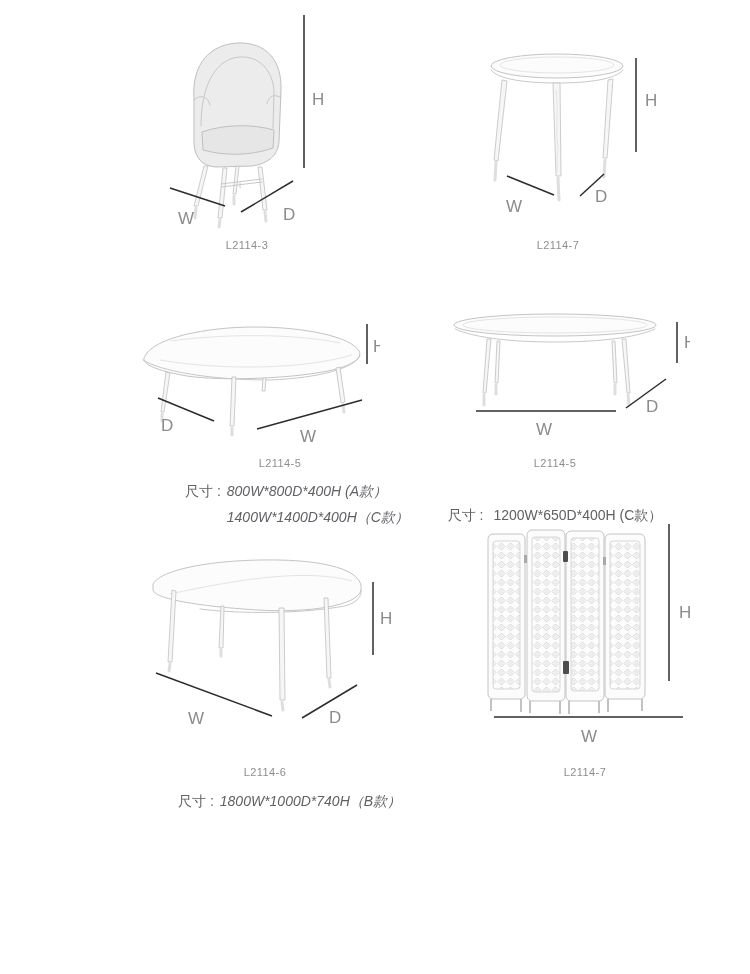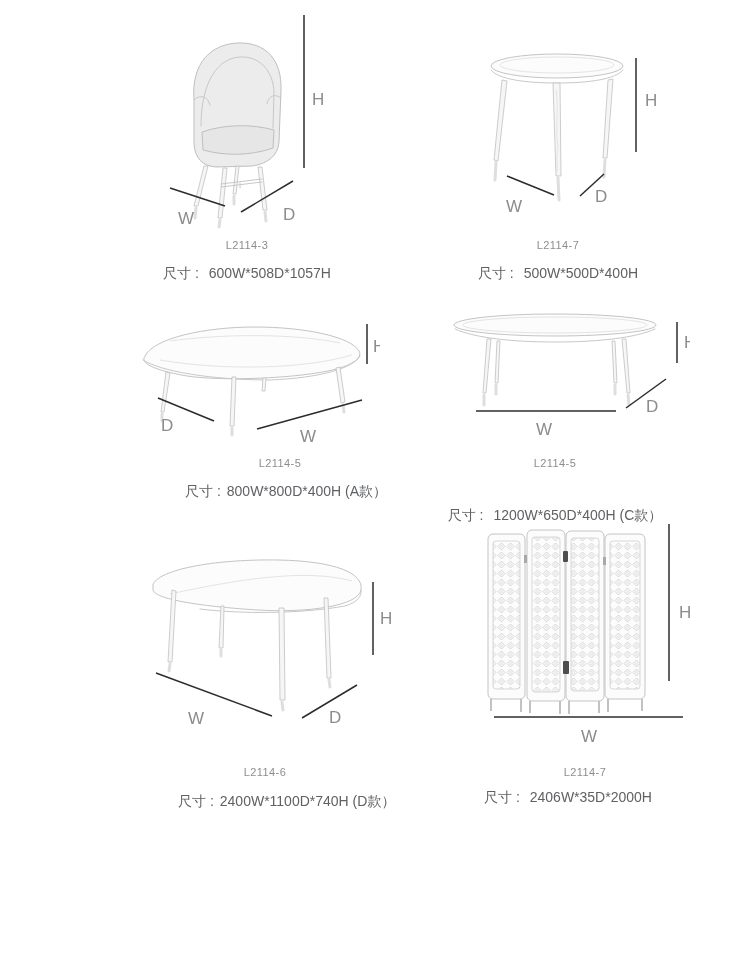--- a/index.html
+++ b/index.html
@@ -4,21 +4,21 @@
 <style>
   html,body{margin:0;padding:0;background:#ffffff;}
   .page{position:relative;width:750px;height:974px;background:#ffffff;
         font-family:"Liberation Sans",sans-serif;overflow:hidden;}
   .abs{position:absolute;}
   .code{font-size:11px;color:#8d8d8d;text-align:center;letter-spacing:.4px;}
   .size{font-size:14px;color:#5f6165;}
   .size.center{text-align:center;}
   .size-flex{display:flex;line-height:25.5px;}
   .size-prefix{margin-right:6px;white-space:nowrap;}
-  .size-lines > div{line-height:25.5px;white-space:nowrap;}
+  .size-lines > div{line-height:25.5px;white-space:nowrap;font-style:italic;}
   
   .sk{stroke:#c8c8c8;fill:none;stroke-width:1;stroke-linecap:round;}
   .skf{stroke:#bfbfbf;fill:#ececec;stroke-width:1;}
   .top{stroke:#c4c4c4;fill:#fcfcfc;stroke-width:1;}
   .skl{stroke:#c0c0c0;fill:#f6f6f6;stroke-width:.8;}
   .tip{stroke:#dedede;stroke-width:3;stroke-linecap:round;}
   .faint{stroke:#e4e4e4;fill:none;stroke-width:1;}
   .dim{stroke:#2c2c2c;stroke-width:1.5;}
   .lab{fill:#8c8c8c;font-size:17px;font-family:"Liberation Sans",sans-serif;}
 </style>
@@ -45,24 +45,20 @@
       <path class="sk" d="M81,176 L122,171 M81,179 L122,174 M100,175 L100,180"></path>
     </g>
     <line class="dim" x1="164" y1="7" x2="164" y2="160"></line>
     <text class="lab" x="172" y="97">H</text>
     <line class="dim" x1="30" y1="180" x2="85" y2="198"></line>
     <text class="lab" x="38" y="216">W</text>
     <line class="dim" x1="101" y1="204" x2="153" y2="173"></line>
     <text class="lab" x="143" y="212">D</text>
   </svg>
   <div class="abs code" style="left:147px;top:239px;width:200px">L2114-3</div>
-  <div class="abs size center" style="left:137px;top:265px;width:220px">
-    <span class="size-prefix">尺寸 :</span>
-    <span>600W*508D*1057H</span>
-  </div>
 
   <svg class="abs" style="left:460px;top:30px" width="230" height="190" viewBox="0 0 230 190">
     <g>
       <ellipse class="top" cx="97" cy="36" rx="66" ry="12"></ellipse>
       <ellipse class="faint" cx="97" cy="35" rx="57" ry="8"></ellipse>
       <path class="sk" d="M31,40 C38,49 64,53 97,53 C130,53 156,49 163,40"></path>
       <path class="skl" d="M42,50 L47,51 L38,131 L34,130 Z"></path>
       <line class="tip" x1="36" y1="132" x2="35" y2="150"></line>
       <path class="skl" d="M93,53 L100,53 L101,146 L96,146 Z"></path>
       <path class="faint" d="M96,60 C99,78 95,98 98,118 C96,128 98,136 97,142"></path>
@@ -71,24 +67,20 @@
       <line class="tip" x1="145" y1="130" x2="144" y2="147"></line>
     </g>
     <line class="dim" x1="176" y1="28" x2="176" y2="122"></line>
     <text class="lab" x="185" y="76">H</text>
     <line class="dim" x1="47" y1="146" x2="94" y2="165"></line>
     <text class="lab" x="46" y="182">W</text>
     <line class="dim" x1="120" y1="166" x2="144" y2="144"></line>
     <text class="lab" x="135" y="172">D</text>
   </svg>
   <div class="abs code" style="left:458px;top:239px;width:200px">L2114-7</div>
-  <div class="abs size center" style="left:448px;top:265px;width:220px">
-    <span class="size-prefix">尺寸 :</span>
-    <span>500W*500D*400H</span>
-  </div>
 
   <svg class="abs" style="left:130px;top:310px" width="250" height="135" viewBox="0 0 250 135">
     <g>
       <path class="top" d="M15,46 C24,28 75,17 125,17 C176,17 221,27 229,41 C233,48 222,56 198,61 C158,69 90,71 57,66 C28,61 9,54 15,46 Z"></path>
       <path class="faint" d="M40,31 C92,24 162,23 210,33"></path>
       <path class="faint" d="M30,50 C95,61 175,59 222,45"></path>
       <path class="sk" d="M13,50 C30,61 80,70 140,70 C190,68 224,58 230,46"></path>
       <path class="skl" d="M36,62 L40,63 L34,102 L31,102 Z"></path>
       <line class="tip" x1="32" y1="104" x2="32" y2="111"></line>
       <path class="skl" d="M102,67 L106,67 L104,116 L100,116 Z"></path>
@@ -102,20 +94,21 @@
     <line class="dim" x1="28" y1="88" x2="84" y2="111"></line>
     <text class="lab" x="31" y="121">D</text>
     <line class="dim" x1="127" y1="119" x2="232" y2="90"></line>
     <text class="lab" x="170" y="132">W</text>
   </svg>
   <div class="abs code" style="left:180px;top:457px;width:200px">L2114-5</div>
   <div class="abs size size-flex" style="left:185px;top:479px">
     <span class="size-prefix">尺寸 :</span>
     <div class="size-lines">
       <div>800W*800D*400H (A款）</div>
+      <div>1400W*1400D*400H（C款）</div>
     </div>
   </div>
 
   <svg class="abs" style="left:440px;top:305px" width="250" height="135" viewBox="0 0 250 135">
     <g>
       <ellipse class="top" cx="115" cy="20" rx="101" ry="11"></ellipse>
       <ellipse class="faint" cx="115" cy="20" rx="92" ry="8"></ellipse>
       <path class="sk" d="M15,24 C35,33 72,37 115,37 C158,37 195,33 215,24"></path>
       <path class="skl" d="M47,34 L51,34 L46,88 L43,88 Z"></path>
       <line class="tip" x1="44" y1="90" x2="44" y2="100"></line>
@@ -157,21 +150,21 @@
     <text class="lab" x="240" y="74">H</text>
     <line class="dim" x1="16" y1="123" x2="132" y2="166"></line>
     <text class="lab" x="48" y="174">W</text>
     <line class="dim" x1="162" y1="168" x2="217" y2="135"></line>
     <text class="lab" x="189" y="173">D</text>
   </svg>
   <div class="abs code" style="left:165px;top:766px;width:200px">L2114-6</div>
   <div class="abs size size-flex" style="left:178px;top:789px">
     <span class="size-prefix">尺寸 :</span>
     <div class="size-lines">
-      <div>2400W*1100D*740H (D款）</div>
+      <div>1800W*1000D*740H（B款）</div>
     </div>
   </div>
 
   <svg class="abs" style="left:470px;top:515px" width="230" height="230" viewBox="0 0 230 230">
     <defs>
       <pattern id="lat" width="9" height="9" patternUnits="userSpaceOnUse">
         <path d="M4.5,1 L8,4.5 L4.5,8 L1,4.5 Z" fill="none" stroke="#cdcdcd" stroke-width="0.8"></path>
         <circle cx="4.5" cy="4.5" r="1.1" fill="none" stroke="#d6d6d6" stroke-width="0.7"></circle>
       </pattern>
     </defs>
@@ -198,18 +191,14 @@
         <line x1="138" y1="184" x2="138" y2="197"></line>
           <line x1="172" y1="184" x2="172" y2="196"></line>
       </g>
     </g>
     <line class="dim" x1="199" y1="9" x2="199" y2="166"></line>
     <text class="lab" x="209" y="103">H</text>
     <line class="dim" x1="24" y1="202" x2="213" y2="202"></line>
     <text class="lab" x="111" y="227">W</text>
   </svg>
   <div class="abs code" style="left:485px;top:766px;width:200px">L2114-7</div>
-  <div class="abs size center" style="left:468px;top:789px;width:200px">
-    <span class="size-prefix">尺寸 :</span>
-    <span>2406W*35D*2000H</span>
-  </div>
 
 </div>
 
 </body></html>

